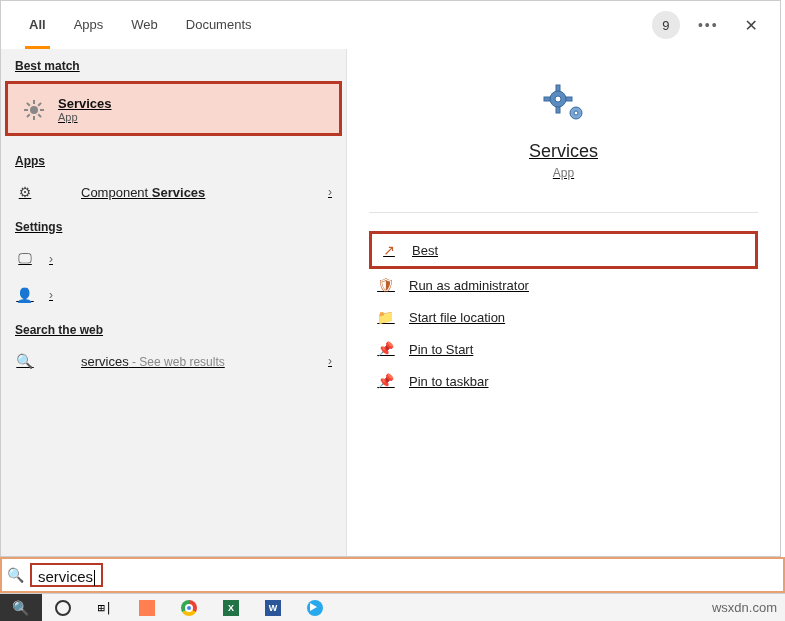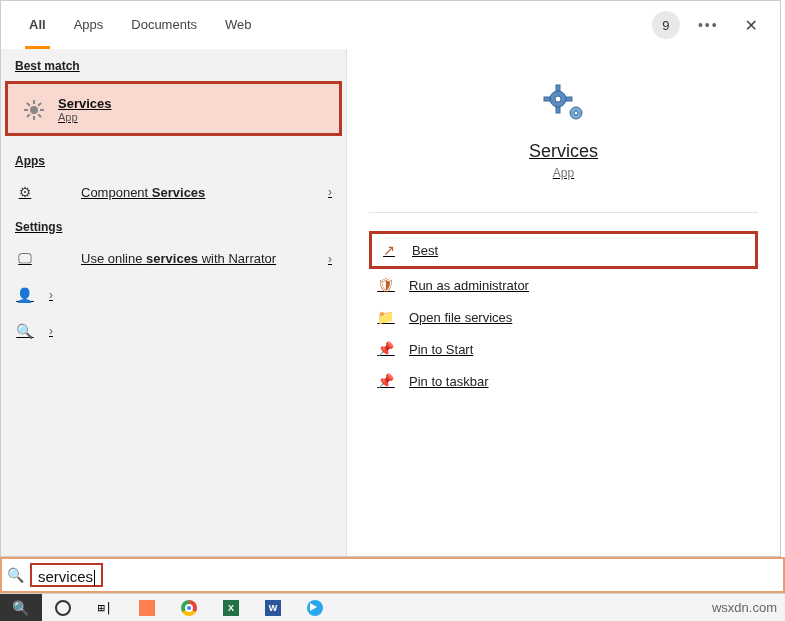--- a/index.html
+++ b/index.html
@@ -68,22 +68,22 @@
 
   b { font-weight:700; }
 </style>
 </head>
 <body>
 
 <div class="search-panel">
   <div class="tabs">
     <div class="tab active">All</div>
     <div class="tab">Apps</div>
+    <div class="tab">Web</div>
     <div class="tab">Documents</div>
-    <div class="tab">Web</div>
     <div class="top-right">
       <div class="circle9">9</div>
       <div class="dots">•••</div>
       <div class="closex">✕</div>
     </div>
   </div>
 
   <div class="content">
     <div class="left">
       <div class="section-label">Best match</div>
@@ -112,30 +112,31 @@
       <div class="section-label">Apps</div>
       <div class="row">
         <span class="ricon">⚙</span>
         <span class="rtext"><span>Component </span><b>Services</b></span>
         <span class="chevron">›</span>
       </div>
 
       <div class="section-label">Settings</div>
       <div class="row">
         <span class="ricon">🖵</span>
-        <span class="rtext"><span>Use online </span><b>services</b><span> with Narrator</span></span>
         <span class="chevron">›</span>
       </div>
       <div class="row">
         <span class="ricon">👤</span>
         <span class="chevron">›</span>
       </div>
 
+      <div class="section-label">Search the web</div>
       <div class="row">
         <span class="ricon">🔍</span>
+        <span class="rtext"><span>services</span><span class="sub-note"> - See web results</span></span>
         <span class="chevron">›</span>
       </div>
     </div>
 
     <div class="right">
       <div class="right-head">
         <span class="gearbox">
           <svg viewBox="0 0 52 48">
             <g fill="#5b8bbf" stroke="#3a6a9e" stroke-width="1">
               <circle cx="20" cy="20" r="8"></circle>
@@ -161,21 +162,21 @@
         <div class="action highlight">
           <span class="aicon">↗</span>
           <span>Best</span>
         </div>
         <div class="action">
           <span class="aicon">🛡</span>
           <span>Run as administrator</span>
         </div>
         <div class="action">
           <span class="aicon">📁</span>
-          <span>Open file services</span>
+          <span>Start file location</span>
         </div>
         <div class="action">
           <span class="aicon">📌</span>
           <span>Pin to Start</span>
         </div>
         <div class="action">
           <span class="aicon">📌</span>
           <span>Pin to taskbar</span>
         </div>
       </div>

